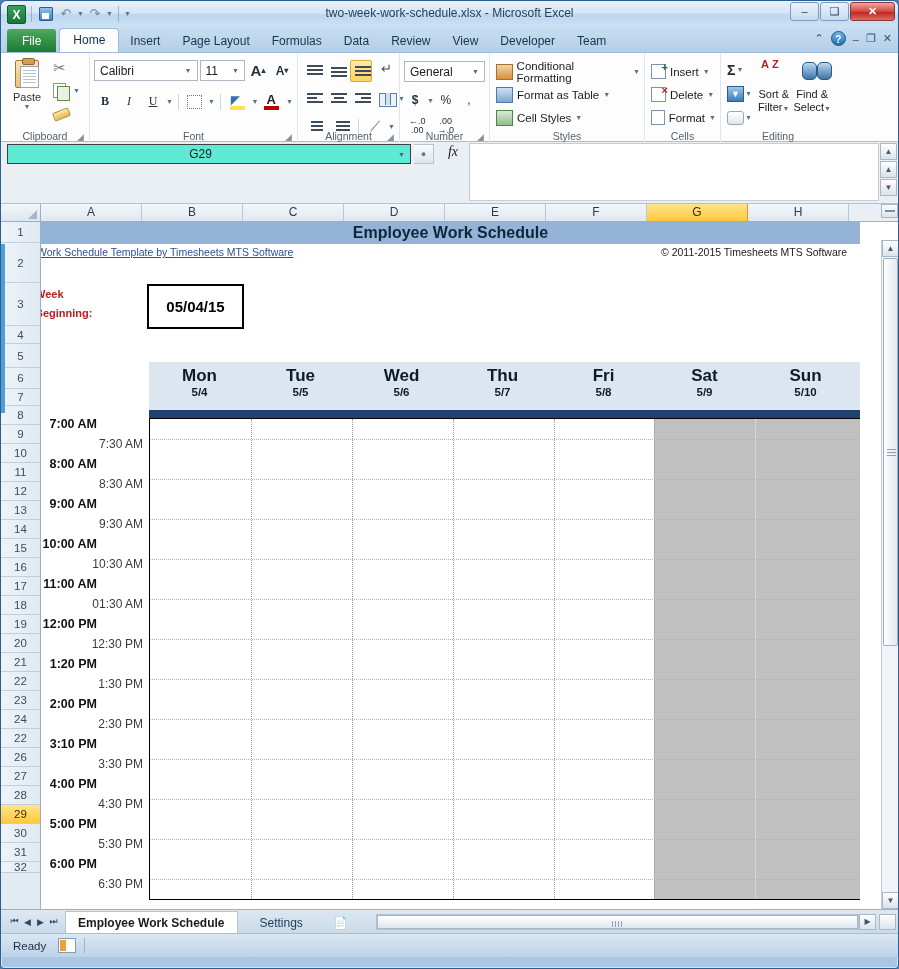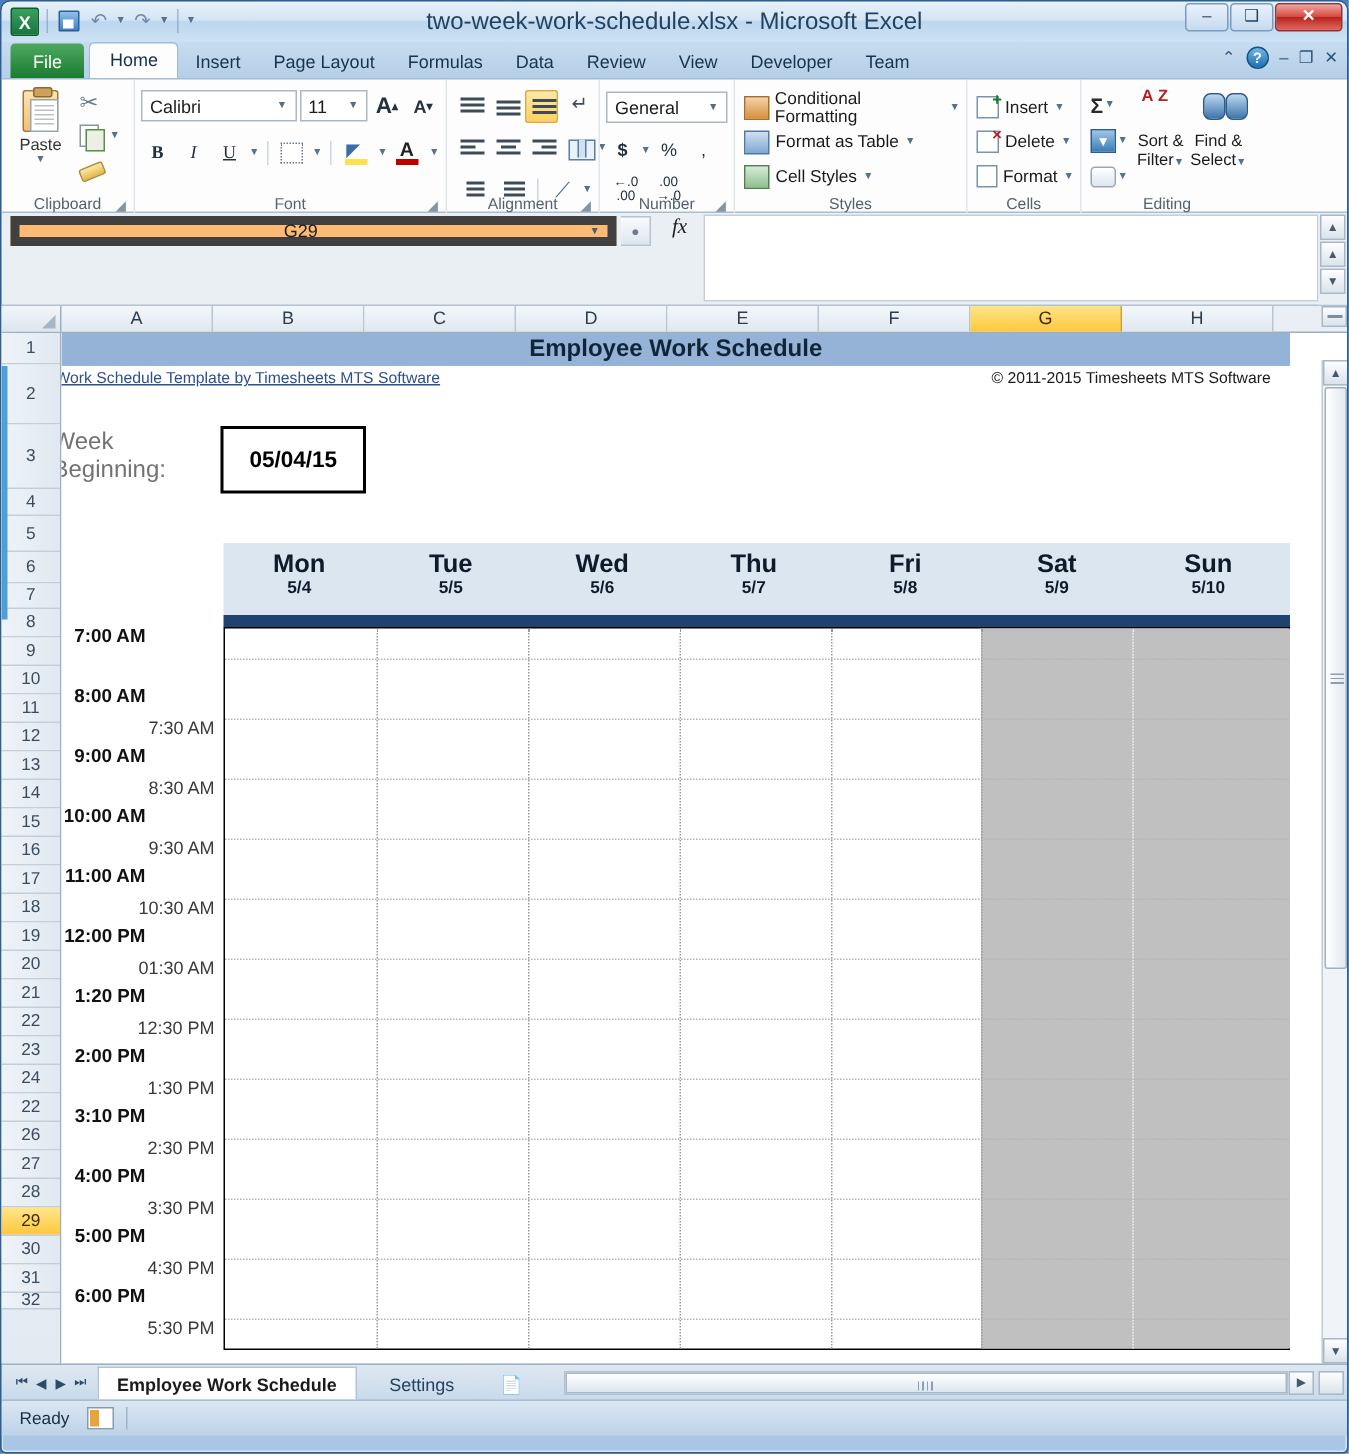--- a/index.html
+++ b/index.html
@@ -24,21 +24,21 @@
     color:#fff; font-weight:bold; font-size:12px; text-align:center; line-height:19px;
     border:1px solid #0d5a2c; }
   .qsep { width:1px;height:16px;background:rgba(120,150,180,.6); margin:0 3px;}
   .qicon { width:18px;height:18px;position:relative; }
   .save-ic { width:14px;height:14px;margin:2px; background:linear-gradient(to bottom,#8fc0e8,#3f82c4);
      border:1px solid #2c5e91; border-radius:1px;}
   .save-ic:after{content:"";position:absolute;left:5px;top:8px;width:7px;height:6px;background:#fff;}
   .arrow-ic{ color:#6f8aa6; font-size:13px; line-height:18px; text-align:center;}
   .cdrop{font-size:7px;color:#55728e;line-height:18px;}
   .title-text { position:absolute; left:0; right:0; top:5px; text-align:center;
-     font-size:16px; color:#22425f; }
+     font-size:12px; color:#22425f; }
   .wbtns { position:absolute; right:3px; top:1px; display:flex; gap:1px;}
   .wbtn { width:29px;height:19px; border:1px solid #7a9cc0; border-radius:3px;
      background:linear-gradient(to bottom,#eaf3fb,#c6daf0); color:#24445f;
      font-size:11px; text-align:center; line-height:17px;}
   .wbtn.close{ width:45px; border-color:#8d3636;
      background:linear-gradient(to bottom,#f1a5a0,#d4463c 50%,#b8241d 51%,#e06a60);
      color:#fff; font-weight:bold;}
 
   
   .tabstrip { position:relative; height:24px; padding-left:6px;
@@ -154,21 +154,21 @@
   .sortic:before{content:"A\00A0Z";position:absolute;left:5px;top:0;font-size:11px;color:#b32020;font-weight:bold;}
   .findic{height:30px;position:relative;}
   .binoc{position:absolute;left:9px;top:4px;width:30px;height:16px;}
   .binoc:before,.binoc:after{content:"";position:absolute;top:0;width:13px;height:16px;border-radius:5px;
      background:linear-gradient(to bottom,#bcd9f0,#3d74a8);border:1px solid #2a5a87;}
   .binoc:before{left:0;} .binoc:after{right:0;}
 
   
   .fbar { position:relative; height:62px; background:#eaeff4; border-bottom:1px solid #b4c2d0;
       display:flex; align-items:stretch; }
-  .namebox { width:404px; background:#fdba74; border:6px solid #404040; margin:2px 0 0 6px; height:20px;
+  .namebox { width:404px; background:#5eead4; border:1px solid #404040; margin:2px 0 0 6px; height:20px;
       display:flex; align-items:center; font-size:12px; color:#1b1b1b;justify-content:flex-end; }
   .namebox .nv { flex:1; text-align:center; }
   .namebox .na { font-size:7px; color:#45617c; padding:0 5px; }
   .fbsep { width:26px; display:flex; align-items:flex-start; justify-content:center; padding-top:2px;}
   .expbtn { width:20px;height:20px;border:1px solid #b6c3d0;border-left:none;background:linear-gradient(to bottom,#fafcfe,#dde5ed);
       color:#6b7b8b;font-size:9px;text-align:center;line-height:18px;}
   .fxbox { width:32px; display:flex;align-items:flex-start;justify-content:center;padding-top:2px;
       font-style:italic; font-family:"Liberation Serif",serif; font-size:14px; color:#1b1b1b;}
   .finput { flex:1; background:#fff; border:1px solid #c3ced9; margin:1px 0 1px 0; height:58px;}
   .fbscroll { width:19px; background:#eaeff4; display:flex;flex-direction:column;align-items:center;padding-top:1px;gap:1px;}
@@ -193,31 +193,31 @@
   .cells { position:relative; flex:1; background:#fff; overflow:hidden; }
 
   
   .freezebar{position:absolute;left:0;top:0;width:4px;background:#4d9fd6;}
 
   .sheetrow{position:absolute;left:0;right:0;}
   .title-cell{ background:#95b3d7; color:#10253a; font-weight:bold; font-size:16px;
      text-align:center; line-height:22px; }
   .link{ color:#2f4f8f; text-decoration:underline; font-size:10.5px; }
   .copyr{ font-size:10.5px; color:#1b1b1b; }
-  .wklabel{ font-weight:normal; font-size:16px; color:#737373; line-height:19px;}
+  .wklabel{ font-weight:bold; font-size:11px; color:#b91c1c; line-height:19px;}
   .datebox{ border:2px solid #000; background:#fff; font-weight:bold; font-size:15px;
      text-align:center; display:flex;align-items:center;justify-content:center;}
 
   .dayhdr{ background:#dce6f1; text-align:center; }
   .dayhdr .dn{ font-weight:bold; font-size:17px; color:#0d1b2a; }
   .dayhdr .dd{ font-weight:bold; font-size:11.5px; color:#0d1b2a; }
   .darkbar{ background:#1f4271; }
 
   .tmH{ font-weight:bold; font-size:12.5px; color:#111; text-align:right; padding-right:49px;}
-  .tmL{ font-size:12px; color:#3a3a3a; text-align:right; padding-right:3px;margin-top:41px;}
+  .tmL{ font-size:12px; color:#3a3a3a; text-align:right; padding-right:3px;}
 
   .schedgrid{ position:absolute; border:1px solid #000; background:#fff; }
   .vdot{position:absolute;top:0;bottom:0;border-left:1px dotted #9a9a9a;}
   .hdot{position:absolute;left:0;right:0;border-top:1px dotted #b4b4b4;}
   .wkend{position:absolute;top:0;bottom:0;background:#c0c0c0;}
 
   
   .vsb{position:absolute;right:0;top:18px;bottom:0;width:17px;background:#f0f3f7;border-left:1px solid #c2ccd6;}
   .vsb .ar{width:17px;height:17px;border:1px solid #a9b8c7;background:linear-gradient(to bottom,#fdfeff,#dae3eb);
      color:#44586c;font-size:8px;text-align:center;line-height:15px;}

